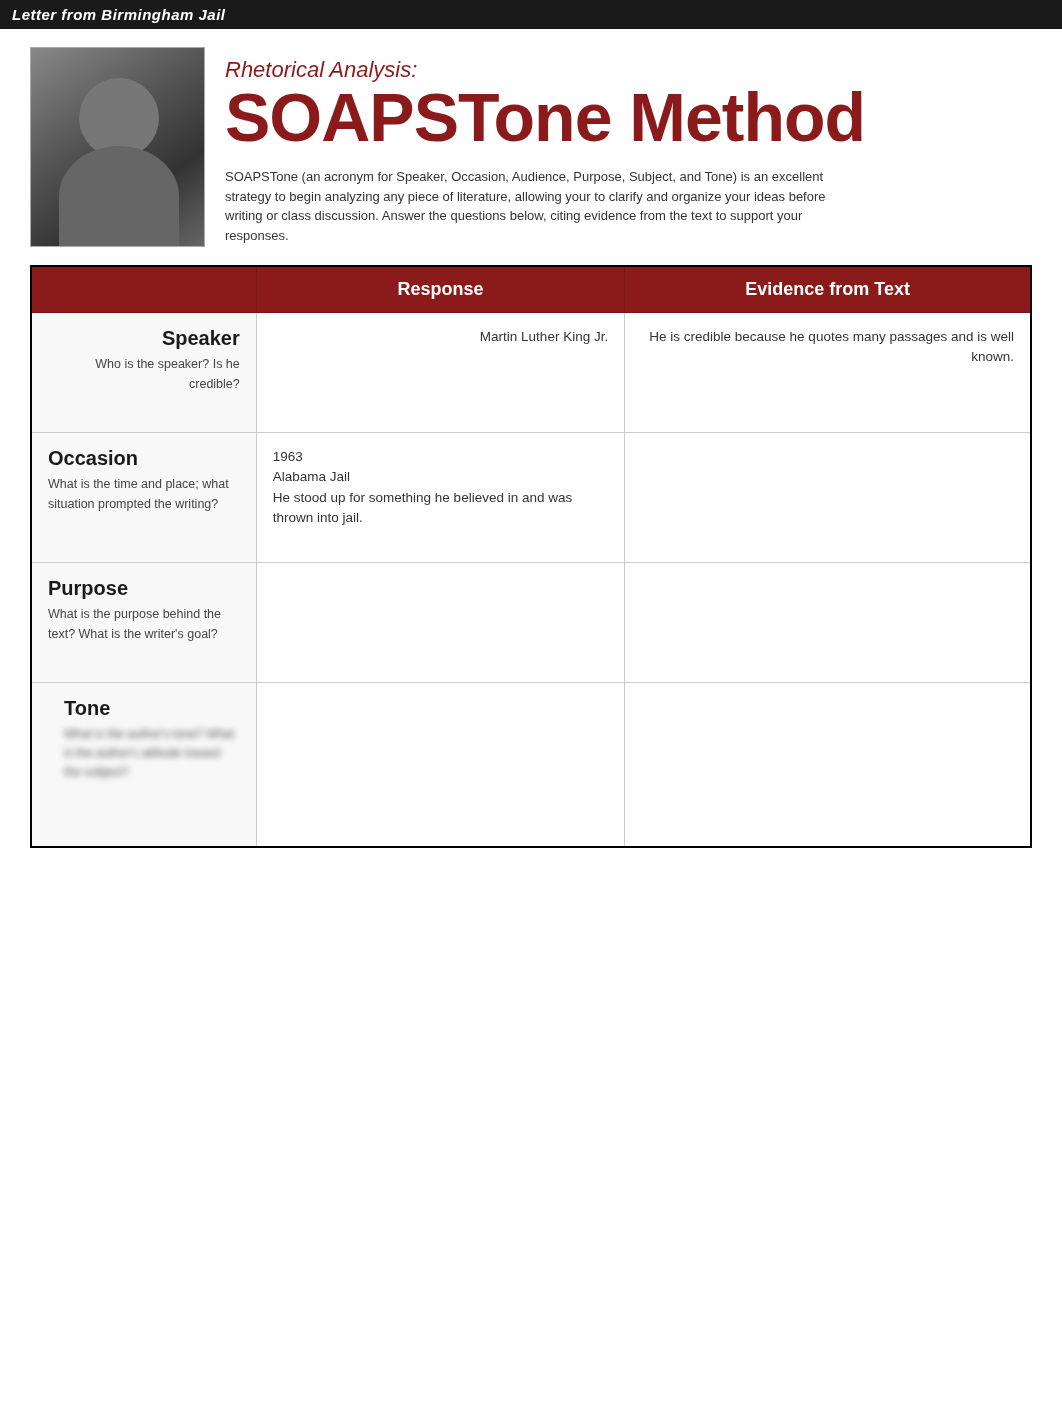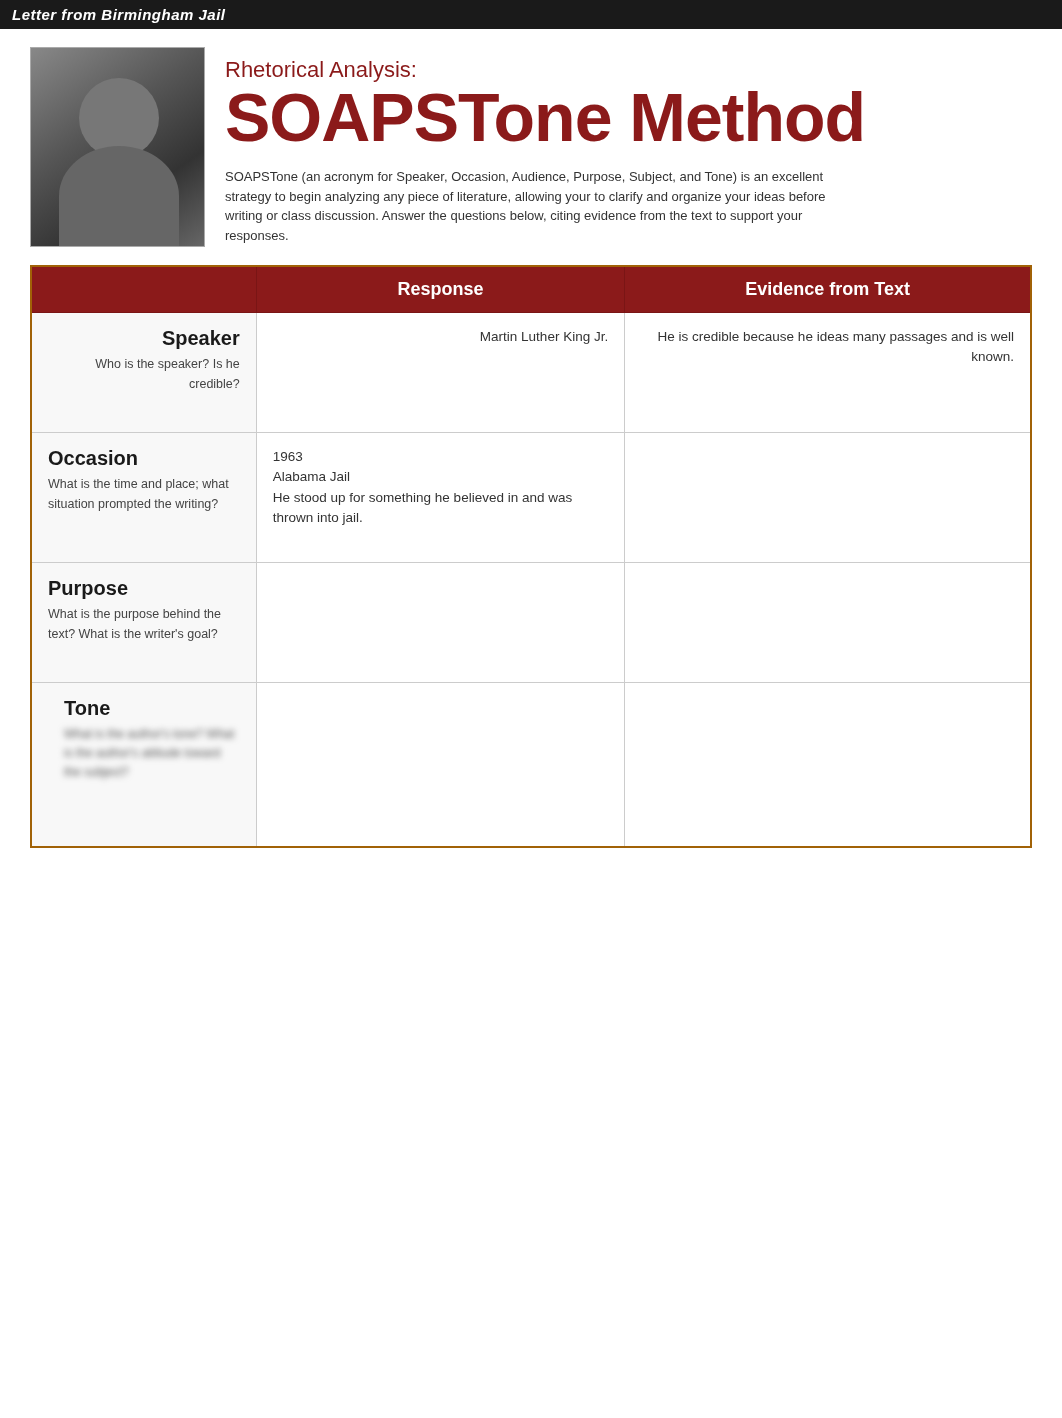--- a/index.html
+++ b/index.html
@@ -69,20 +69,21 @@
     #title-area {
       flex: 1;
       padding-top: 10px;
     }
 
     #subtitle {
       font-size: 22px;
       color: #8b1a1a;
       font-weight: normal;
       line-height: 1.2;
+      font-style: italic;
     }
 
     #main-title {
       font-size: 68px;
       color: #8b1a1a;
       font-weight: bold;
       line-height: 1.0;
       letter-spacing: -1px;
     }
 
@@ -95,21 +96,21 @@
     }
 
     
     #table-container {
       padding: 18px 30px 30px 30px;
     }
 
     table {
       width: 100%;
       border-collapse: collapse;
-      border: 2px solid #a16207;
+      border: 2px solid #000000;
     }
 
     
     .header-row td {
       background: #8b1a1a;
       color: #fff;
       font-weight: bold;
       font-size: 18px;
       padding: 12px 16px;
       text-align: center;
@@ -211,21 +212,21 @@
       <tr class="header-row">
         <td class="col-label"></td>
         <td class="col-response">Response</td>
         <td class="col-evidence">Evidence from Text</td>
       </tr>
     </thead>
     <tbody id="table-body">
     <tr class="data-row row-speaker">
           <td class="label-cell col-label"><span class="row-title">Speaker</span><span class="row-question">Who is the speaker? Is he credible?</span></td>
           <td class="response-cell col-response">Martin Luther King Jr.</td>
-          <td class="evidence-cell col-evidence">He is credible because he ideas many passages and is well known.</td>
+          <td class="evidence-cell col-evidence">He is credible because he quotes many passages and is well known.</td>
         </tr>
         <tr class="data-row row-occasion">
           <td class="label-cell col-label"><span class="row-title">Occasion</span><span class="row-question">What is the time and place; what situation prompted the writing?</span></td>
           <td class="response-cell col-response">1963<br>Alabama Jail<br>He stood up for something he believed in and was thrown into jail.</td>
           <td class="evidence-cell col-evidence"></td>
         </tr>
         <tr class="data-row row-purpose">
           <td class="label-cell col-label"><span class="row-title">Purpose</span><span class="row-question">What is the purpose behind the text? What is the writer's goal?</span></td>
           <td class="response-cell col-response"></td>
           <td class="evidence-cell col-evidence"></td>

